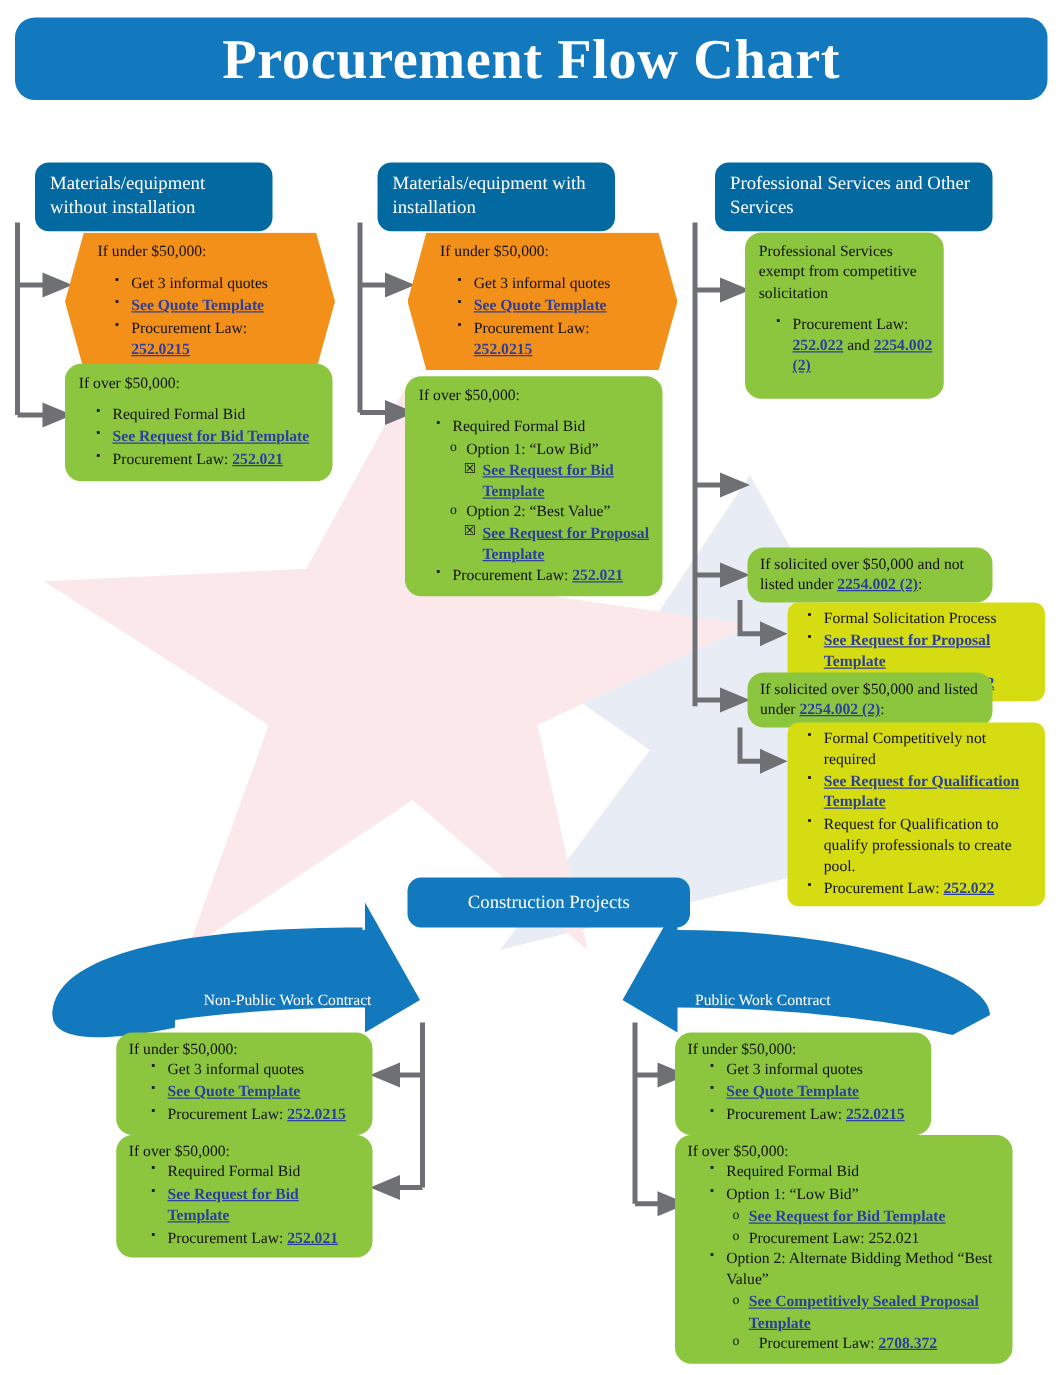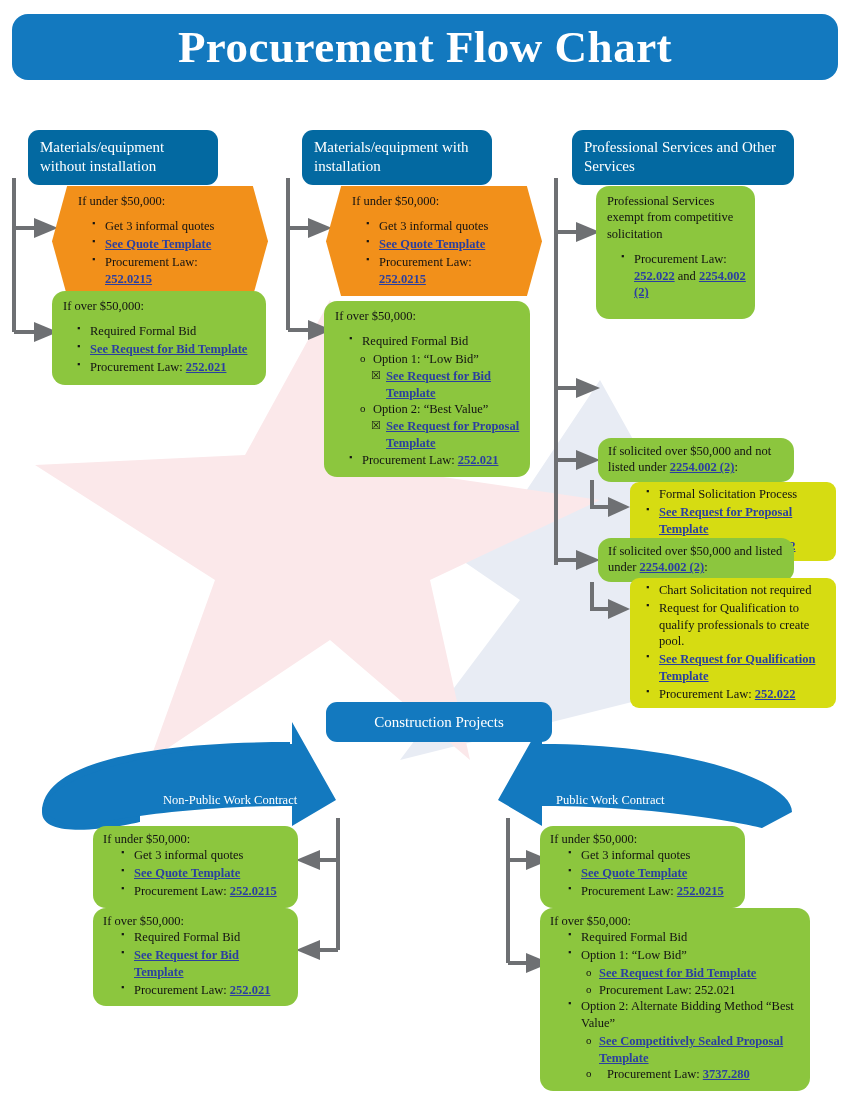--- a/index.html
+++ b/index.html
@@ -235,23 +235,23 @@
       <li><span>Procurement Law: </span><span class="lawlnk">252.022</span></li>
     </ul>
   </div>
 
   <div class="node green" style="left:598px;top:538px;width:196px;padding:5px 8px 6px 10px;">
     <div class="cap"><span>If solicited over $50,000 and listed under </span><span class="lawlnk">2254.002  (2)</span><span>:</span></div>
   </div>
 
   <div class="node yellow" style="left:630px;top:578px;width:206px;">
     <ul class="bl" style="padding-left:6px;">
-      <li>Chart Solicitation not required</li>
+      <li>Formal Competitively not required</li>
+      <li><span class="lnk">See Request for Qualification Template</span></li>
       <li>Request for Qualification to qualify professionals to create pool.</li>
-      <li><span class="lnk">See Request for Qualification Template</span></li>
       <li><span>Procurement Law: </span><span class="lawlnk">252.022</span></li>
     </ul>
   </div>
 
   <div class="cp-node">
     <span>Construction Projects</span>
   </div>
 
   <div class="banner-lbl" style="left:163px;top:793px;">
     <span>Non-Public Work Contract</span>
@@ -295,17 +295,17 @@
     </ul>
     <ul class="lvl2" style="padding-left:36px;">
       <li><span class="lnk">See Request for Bid Template</span></li>
       <li>Procurement Law:  252.021</li>
     </ul>
     <ul class="bl" style="padding-left:18px;">
       <li>Option 2: Alternate Bidding Method “Best Value”</li>
     </ul>
     <ul class="lvl2" style="padding-left:36px;">
       <li><span class="lnk">See Competitively Sealed Proposal Template</span></li>
-      <li><span style="padding-left:8px;">Procurement Law: </span><span class="lawlnk">3737.280</span></li>
+      <li><span style="padding-left:8px;">Procurement Law: </span><span class="lawlnk">2708.372</span></li>
     </ul>
   </div>
 
 </div>
 
 </body></html>

